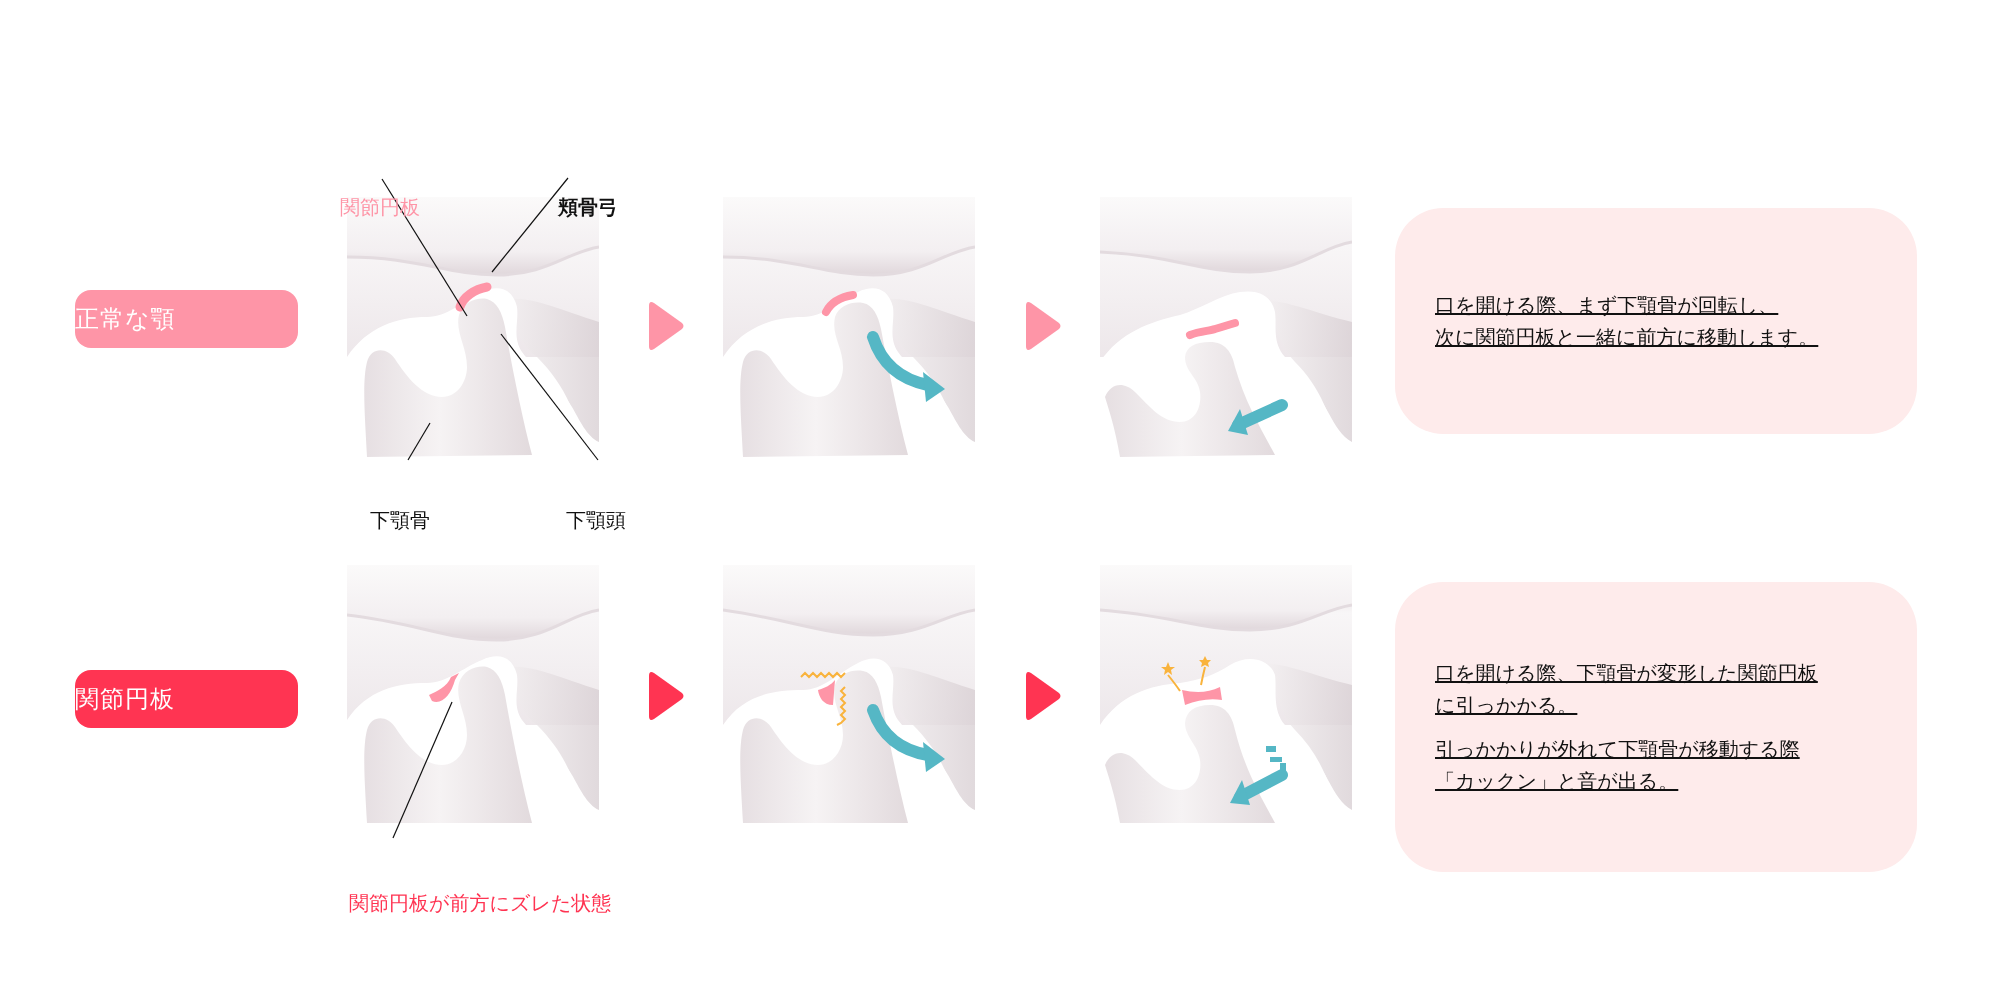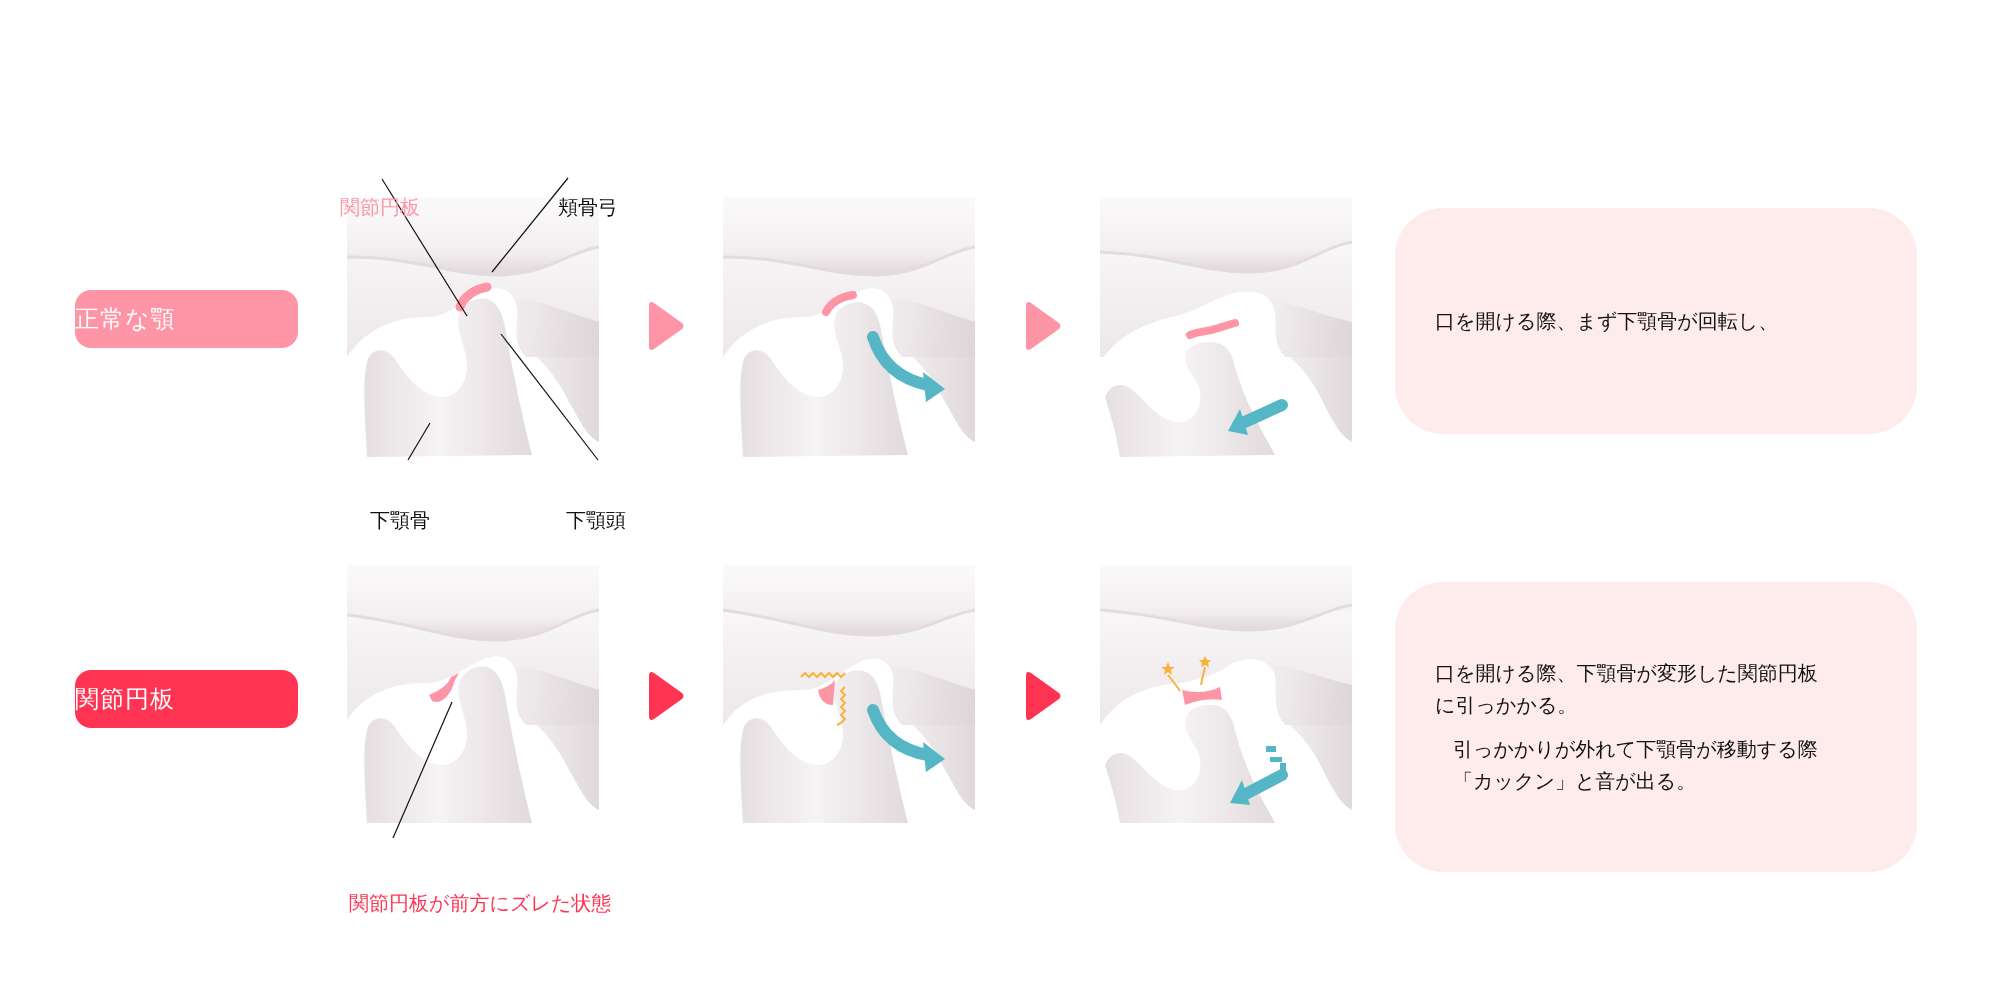--- a/index.html
+++ b/index.html
@@ -13,25 +13,25 @@
   .panel { position: absolute; width: 252px; height: 260px; }
   .panel svg { width: 252px; height: 260px; display: block; }
   .tri { position: absolute; width: 38px; height: 52px; }
   .tri svg { width: 38px; height: 52px; display: block; }
   .label { position: absolute; font-size: 20px; line-height: 22px; white-space: nowrap; margin-top: 44px; }
   .label.black { color: #111111; }
   .label.pink { color: #fe95a7; }
   .label.red { color: #ff3452; }
   .desc { position: absolute; left: 1395px; width: 522px; background: #feebeb; border-radius: 48px;
           box-sizing: border-box; padding: 0 40px; display: flex; flex-direction: column; justify-content: center;
-          font-size: 20px; line-height: 32px; color: #111111; }
+          font-size: 20px; line-height: 32px; color: #111111; text-decoration: underline; }
   .desc.top { top: 208px; height: 226px; }
   .desc.bottom { top: 582px; height: 290px; }
   .desc p { margin: 0; }
-  .desc p + p { margin-top: 12px; margin-left: 18px; }
+  .desc p + p { margin-top: 12px; }
   .leader { position: absolute; left: 0; top: 0; width: 2000px; height: 998px; pointer-events: none; }
 </style>
 </head>
 <body>
 
 <div class="badge normal">
   <span>正常な顎</span>
 </div>
 <div class="badge tmj">
   <span>関節円板</span>
@@ -187,28 +187,29 @@
 
 <svg class="leader" viewBox="0 0 2000 998">
   <line x1="382" y1="179" x2="467" y2="316" stroke="#111" stroke-width="1.2"></line>
   <line x1="568" y1="178" x2="492" y2="272" stroke="#111" stroke-width="1.2"></line>
   <line x1="501" y1="334" x2="598" y2="460" stroke="#111" stroke-width="1.2"></line>
   <line x1="430" y1="423" x2="408" y2="460" stroke="#111" stroke-width="1.2"></line>
   <line x1="452" y1="702" x2="393" y2="838" stroke="#111" stroke-width="1.2"></line>
 </svg>
 
 <div class="label pink" style="left:340px; top:152px;">関節円板</div>
-<div class="label black" style="left:558px; top:152px;">頬骨弓</div>
+<div class="label black" style="left:558px; top:152px;font-weight:bold;">頬骨弓</div>
 <div class="label black" style="left:370px; top:465px;">下顎骨</div>
 <div class="label black" style="left:566px; top:465px;">下顎頭</div>
 <div class="label red" style="left:313px; top:848px;padding-left:36px;">関節円板が前方にズレた状態</div>
 
 <div class="desc top">
   <p>
     <span>口を開ける際、まず下顎骨が回転し、</span><br>
+    <span>次に関節円板と一緒に前方に移動します。</span>
   </p>
 </div>
 <div class="desc bottom">
   <p>
     <span>口を開ける際、下顎骨が変形した関節円板</span><br>
     <span>に引っかかる。</span>
   </p>
   <p>
     <span>引っかかりが外れて下顎骨が移動する際</span><br>
     <span>「カックン」と音が出る。</span>

